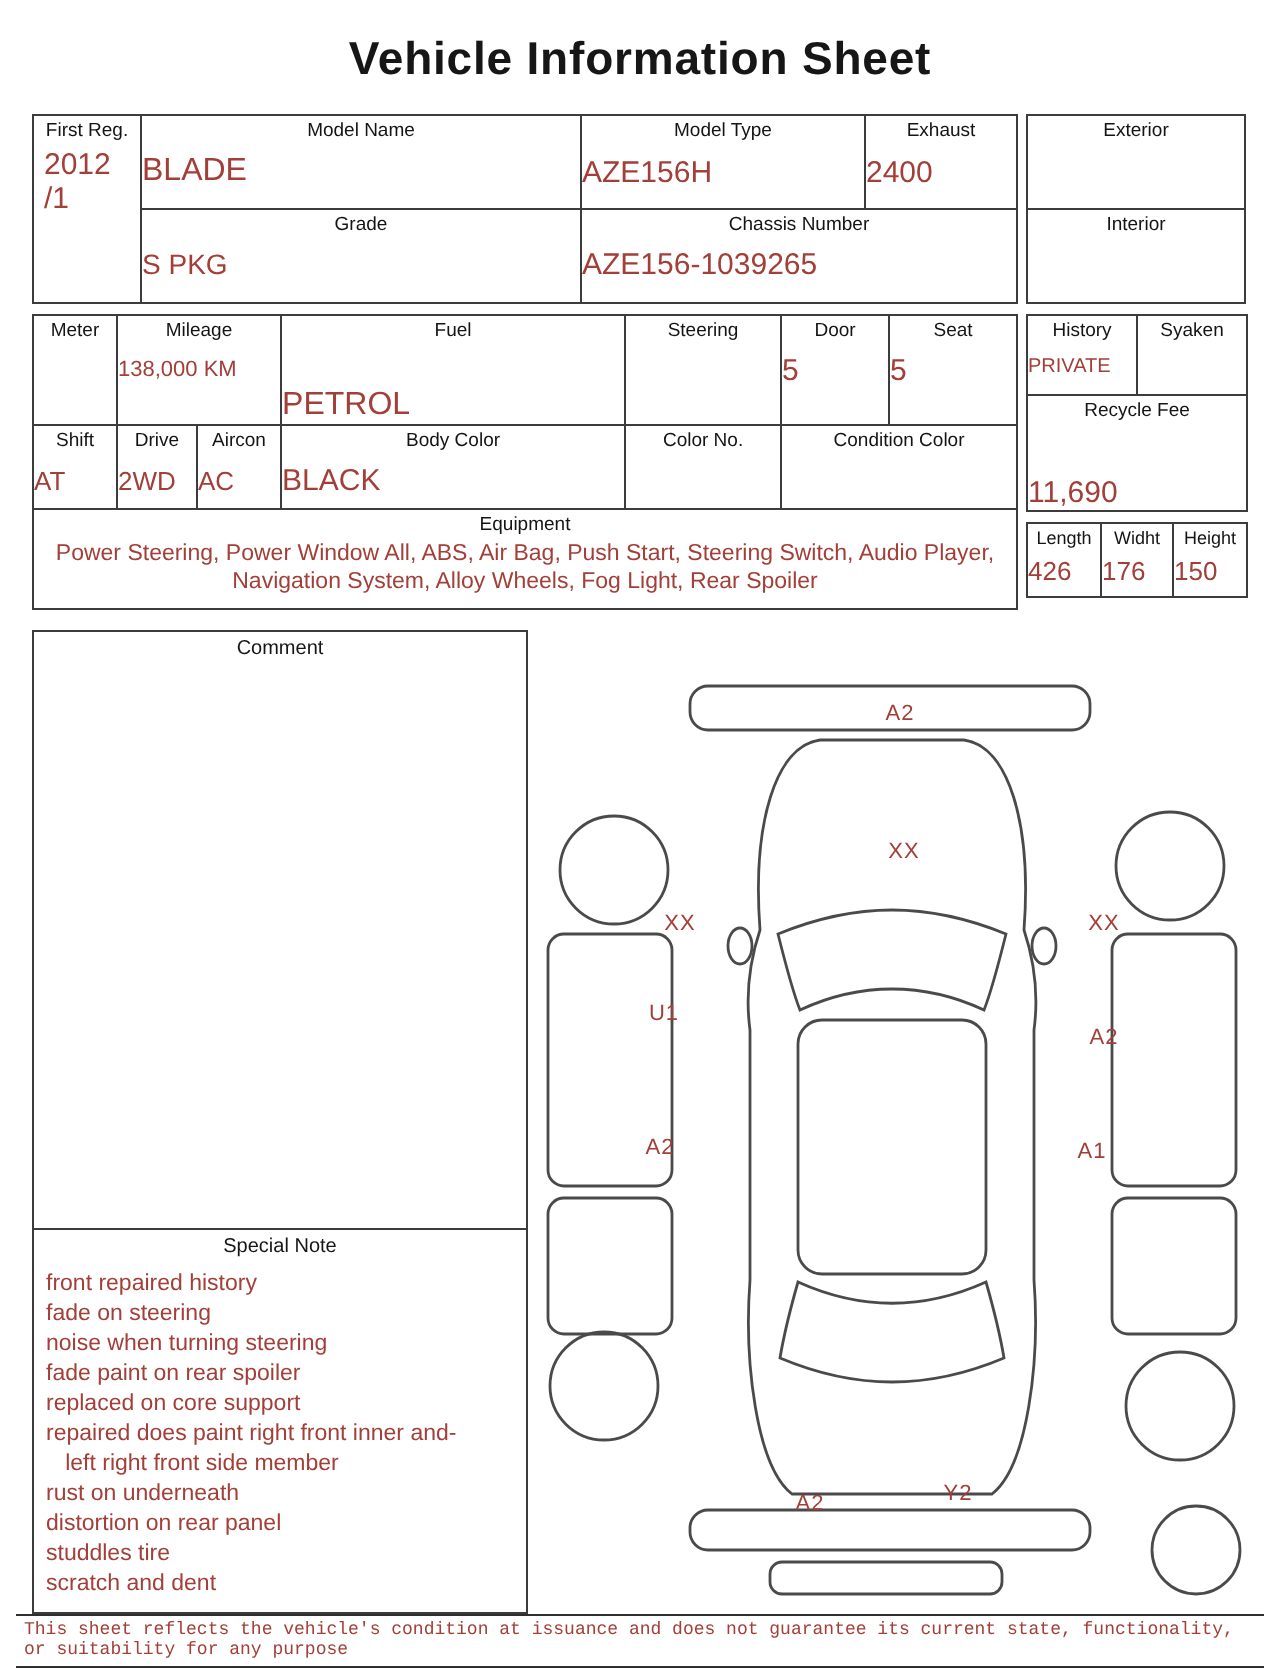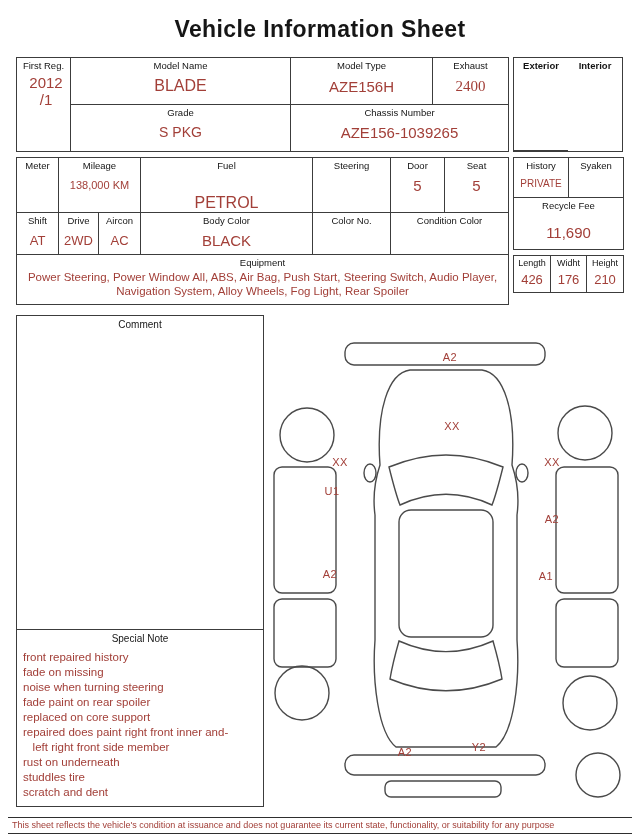--- a/index.html
+++ b/index.html
@@ -9,53 +9,53 @@
     width:640px; height:835px; position:relative; overflow:hidden;
     font-family:"Liberation Sans", sans-serif; color:#161616;
   }
   .page{ padding:12px 16px 0; }
   .title{ text-align:center; font-size:23px; font-weight:600; letter-spacing:.4px; margin:4px 0 14px; }
 
   .row{ display:flex; gap:4px; margin-bottom:5px; align-items:stretch; }
   .t{ border-collapse:collapse; table-layout:fixed; }
   .t td{ border:1px solid var(--line); vertical-align:top; padding:0; overflow:hidden; }
   .lbl{ font-size:9.5px; text-align:center; padding:2px 1px 0; white-space:nowrap; color:#141414; }
-  .val{ color:var(--red); text-align:center; }
+  .val{ color:var(--red); text-align:left; }
 
   
   .t1{ width:492px; }
   .t1 td{ height:47px; }
-  .firstreg{ font-size:15px; text-align:center; padding:3px 0 0 5px; white-space:pre-line; line-height:17px; }
+  .firstreg{ font-size:15px; text-align:left; padding:3px 0 0 5px; white-space:pre-line; line-height:17px; }
   .v-name{ font-size:16px; margin-top:6px; }
   .v-type{ font-size:15px; margin-top:7px; }
-  .v-exh{ font-size:15px; margin-top:7px;font-family:Liberation Serif, serif; }
+  .v-exh{ font-size:15px; margin-top:7px; }
   .v-grade{ font-size:14px; margin-top:6px; }
   .v-chassis{ font-size:15px; margin-top:6px; }
   .cbox{ width:110px; border:1px solid var(--line); display:flex; }
   .cbox-left{ width:50px; border-right:1px solid var(--line); }
   .cond{ font-size:20px; margin-top:24px; }
-  .cbox-right{ flex:1; display:flex; flex-direction:row;font-weight:bold; }
+  .cbox-right{ flex:1; display:flex; flex-direction:column; }
   .half{ flex:1; }
   .half:first-child{ border-bottom:1px solid var(--line); }
 
   
   .t2{ width:492px; }
   .t2 tr:nth-child(1) td, .t2 tr:nth-child(2) td{ height:42px; }
   .t2 .equip-cell{ height:50px; }
   .equip{ color:var(--red); font-size:11.5px; text-align:center; padding:2px 5px 0; line-height:14px; }
   .v-mile{ font-size:11px; margin-top:8px; }
   .v-fuel{ font-size:16px; margin-top:23px; }
   .v-ds{ font-size:15px; margin-top:6px; }
   .v-sm{ font-size:13px; margin-top:7px; }
   .rightcol{ width:110px; display:flex; flex-direction:column; gap:5px; }
   .t3,.t4{ width:110px; }
   .t3 tr:first-child td{ height:40px; }
   .t3 .fee-cell{ height:52px; }
   .v-hist{ font-size:10px; margin-top:7px; }
-  .v-fee{ font-size:15px; margin-top:13px; }
+  .v-fee{ font-size:15px; margin-top:27px; }
   .t4 td{ height:37px; }
   .t4 .lbl{ font-size:9px; }
   .v-dim{ font-size:13px; margin-top:4px; }
 
   
   .bottom{ display:flex; margin-top:10px; }
   .leftpanel{ width:248px; height:492px; border:1px solid var(--line); display:flex; flex-direction:column; }
   .panel-lbl{ font-size:10px; text-align:center; padding:3px 0 2px; }
   .comment-space{ flex:1; }
   .panel-lbl.sn{ border-top:1px solid var(--line); }
@@ -65,21 +65,21 @@
   .diagram{ position:relative; width:356px; height:492px; margin-left:4px;text-decoration:underline; }
   .diagram svg{ position:absolute; inset:0; }
   .diagram svg *{ stroke:#4a4a4a; fill:none; stroke-width:1.4px; }
   .marks{ position:absolute; inset:0; }
   .mark{ position:absolute; transform:translate(-50%,-50%); color:var(--red);
          font-size:11px; font-weight:500; letter-spacing:.5px; }
 
   .footer{
     position:absolute; left:8px; right:8px; bottom:1px;
     border-top:1px solid #2e2e2e; border-bottom:1px solid #2e2e2e;
-    color:var(--red); font-size:9px; padding:2px 4px 3px;
+    color:var(--red); font-size:9px; padding:2px 4px 3px;font-family:Liberation Mono, monospace;
   }
 </style>
 </head>
 <body>
 
 <div class="page">
 
   <div class="title">Vehicle Information Sheet</div>
 
   <div class="row">
@@ -246,42 +246,43 @@
           <td>
             <div class="lbl">Length</div>
             <div class="val v-dim">426</div>
           </td>
           <td>
             <div class="lbl">Widht</div>
             <div class="val v-dim">176</div>
           </td>
           <td>
             <div class="lbl">Height</div>
-            <div class="val v-dim">210</div>
+            <div class="val v-dim">150</div>
           </td>
         </tr>
       </tbody>
         </table>
     </div>
   </div>
 
   <div class="bottom">
     <div class="leftpanel">
       <div class="panel-lbl">Comment</div>
       <div class="comment-space"></div>
       <div class="panel-lbl sn">Special Note</div>
       <div class="sn-list">
           <div class="note-line">front repaired history</div>
-          <div class="note-line">fade on missing</div>
+          <div class="note-line">fade on steering</div>
           <div class="note-line">noise when turning steering</div>
           <div class="note-line">fade paint on rear spoiler</div>
           <div class="note-line">replaced on core support</div>
           <div class="note-line">repaired does paint right front inner and-</div>
           <div class="note-line">   left right front side member</div>
           <div class="note-line">rust on underneath</div>
+          <div class="note-line">distortion on rear panel</div>
           <div class="note-line">studdles tire</div>
           <div class="note-line">scratch and dent</div>
         </div>
     </div>
 
     <div class="diagram">
       <svg viewBox="0 0 356 492" width="356" height="492">
 
         <rect x="77" y="28" width="200" height="22" rx="9"></rect>
 
@@ -309,21 +310,21 @@
         <circle cx="34" cy="378" r="27"></circle>
         <circle cx="317" cy="118" r="27"></circle>
         <circle cx="322" cy="388" r="27"></circle>
         <circle cx="330" cy="460" r="22"></circle>
       </svg>
       <div class="marks">
           <span class="mark" style="left: 182px; top: 42px;">A2</span>
           <span class="mark" style="left: 184px; top: 111px;">XX</span>
           <span class="mark" style="left: 72px; top: 147px;">XX</span>
           <span class="mark" style="left: 284px; top: 147px;">XX</span>
-          <span class="mark" style="left: 64px; top: 176px;">U1</span>
+          <span class="mark" style="left: 64px; top: 192px;">U1</span>
           <span class="mark" style="left: 284px; top: 204px;">A2</span>
           <span class="mark" style="left: 62px; top: 259px;">A2</span>
           <span class="mark" style="left: 278px; top: 261px;">A1</span>
           <span class="mark" style="left: 137px; top: 437px;">A2</span>
           <span class="mark" style="left: 211px; top: 432px;">Y2</span>
         </div>
     </div>
   </div>
 
 </div>

